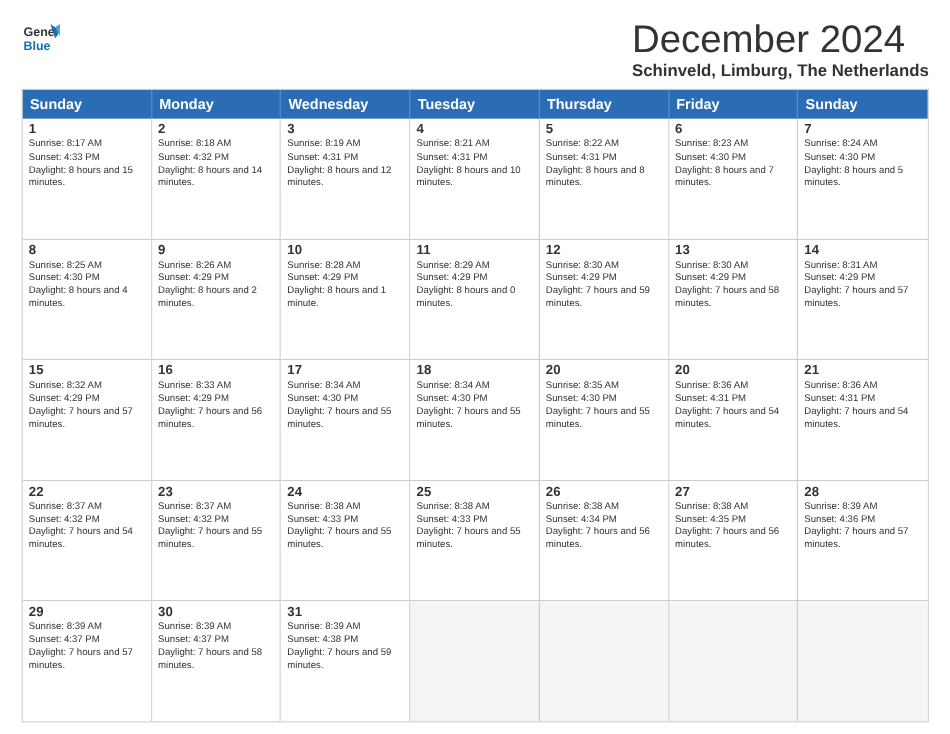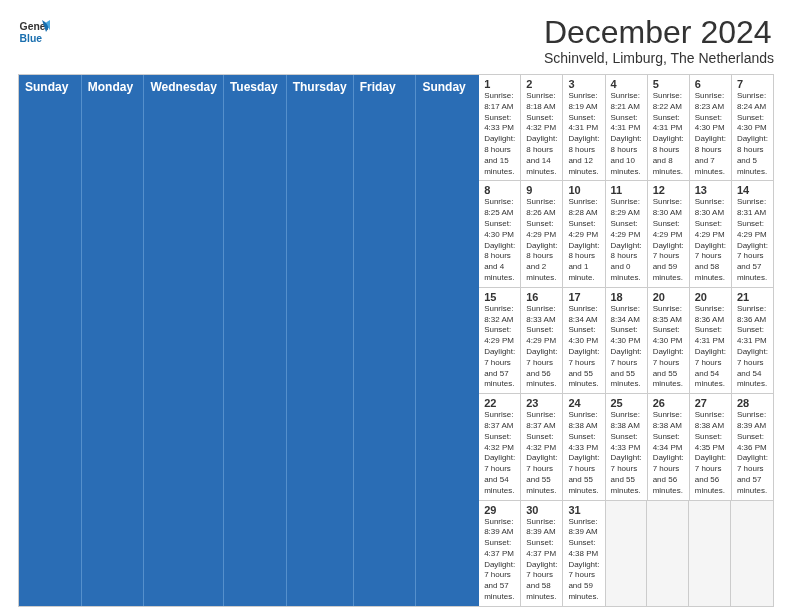--- a/index.html
+++ b/index.html
@@ -37,26 +37,27 @@
     }
     .month-title {
       font-size: 32px;
       font-weight: 300;
       color: #333;
       line-height: 1;
     }
     .location-title {
       font-size: 14px;
       color: #333;
-      font-weight: normal;
+      font-weight: bold;
       margin-top: 2px;
     }
     .calendar {
       flex: 1;
       display: flex;
+      flex-direction: column;
       border: 1px solid #ccc;
     }
     .calendar-header {
       display: grid;
       grid-template-columns: repeat(7, 1fr);
       background-color: #2a6db5;
     }
     .cal-header-cell {
       color: #fff;
       font-size: 12px;

